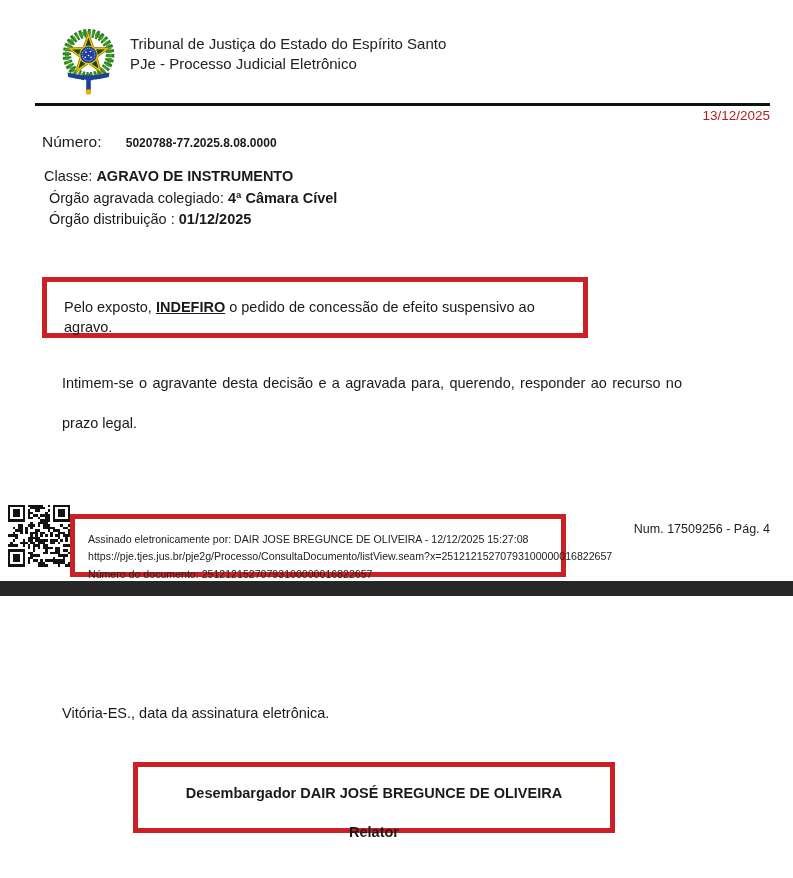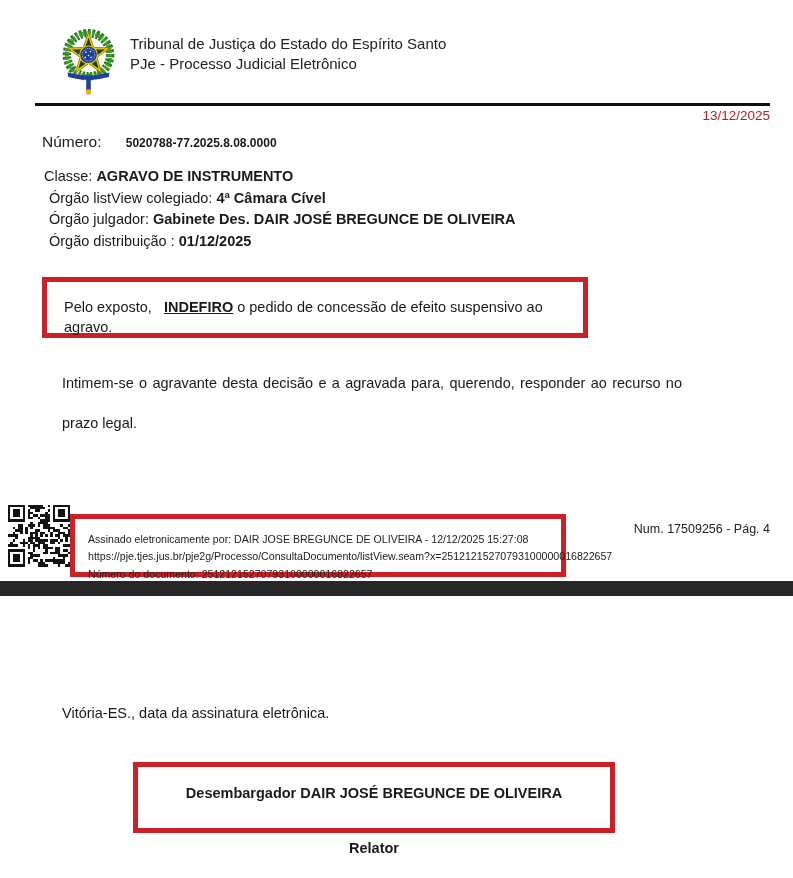--- a/index.html
+++ b/index.html
@@ -21,33 +21,33 @@
   .numero-line{position:absolute;left:42px;top:133px;font-size:15.5px;}
   .numero-line b{font-size:12px;margin-left:20px;}
   .fields{position:absolute;left:44px;top:166px;font-size:14.5px;line-height:21.5px;}
   .fields .frow{white-space:nowrap;}
   .fields .frow.indent{padding-left:5px;}
   .fields b{font-weight:bold;}
   
   .redbox{position:absolute;border:5px solid #cb2026;background:transparent;box-sizing:border-box;}
   .decision-box{left:42px;top:277px;width:546px;height:61px;}
   .decision-text{padding:15px 10px 0 17px;font-size:14.5px;line-height:20px;}
-  .decision-text b{text-decoration:underline;margin-left:8px;}
+  .decision-text b{text-decoration:underline;}
   .intimation{position:absolute;left:62px;top:363px;width:620px;font-size:14.5px;line-height:40px;text-align:justify;}
   
   .qr{position:absolute;left:8px;top:504px;width:62px;height:63px;}
   .sign-box{left:70px;top:514px;width:496px;height:63px;}
   .sign-text{padding:12px 8px 0 13px;font-size:10.6px;line-height:17.3px;color:#222;white-space:nowrap;}
   .page-ref{position:absolute;right:23px;top:522px;font-size:12.5px;color:#222;}
   .page-sep{position:absolute;left:0;top:581px;width:793px;height:15px;background:linear-gradient(#1f1f1f,#333 45%,#222);}
   
   .place-line{position:absolute;left:62px;top:705px;font-size:14.5px;}
   .signer-box{left:133px;top:762px;width:482px;height:71px;text-align:center;}
   .signer-name{margin-top:18px;font-size:14.5px;font-weight:bold;}
-  .signer-role{margin-top:39px;font-size:14.5px;font-weight:bold;}
+  .signer-role{margin-top:23px;font-size:14.5px;font-weight:bold;}
 </style>
 </head>
 <body>
 
 <div class="page">
 
   <svg class="logo" viewBox="0 0 100 110" aria-hidden="true">
     <rect x="46.5" y="76" width="7" height="26" rx="2" fill="#1f3f9b"></rect>
     <circle cx="50" cy="104" r="4.2" fill="#e9b400"></circle>
     <circle cx="50" cy="47" r="33" fill="none" stroke="#2e7d22" stroke-width="13" stroke-dasharray="4 2.4"></circle>
@@ -70,22 +70,21 @@
   </div>
 
   <div class="header-rule"></div>
 
   <div class="doc-date">13/12/2025</div>
 
   <div class="numero-line"><span>Número: </span><b>5020788-77.2025.8.08.0000</b></div>
 
   <div class="fields">
     <div class="frow"><span>Classe: </span><b>AGRAVO DE INSTRUMENTO</b></div>
-    <div class="frow indent"><span>Órgão listView colegiado: </span><b>4ª Câmara Cível</b></div>
-    <div class="frow indent"><span>Órgão julgador: </span><b>Gabinete Des. DAIR JOSÉ BREGUNCE DE OLIVEIRA</b></div>
+    <div class="frow indent"><span>Órgão agravada colegiado: </span><b>4ª Câmara Cível</b></div>
     <div class="frow indent"><span>Órgão distribuição : </span><b>01/12/2025</b></div>
   </div>
 
   <div class="redbox decision-box" style="border-color: rgb(203, 32, 38);">
     <div class="decision-text"><span>Pelo exposto, </span><b>INDEFIRO</b><span> o pedido de concessão de efeito suspensivo ao agravo.</span></div>
   </div>
 
   <div class="intimation">Intimem-se o agravante desta decisão e a agravada para, querendo, responder ao recurso no prazo legal.</div>
 
   <svg id="qr" class="qr" viewBox="0 0 25 25" shape-rendering="crispEdges" aria-hidden="true">

